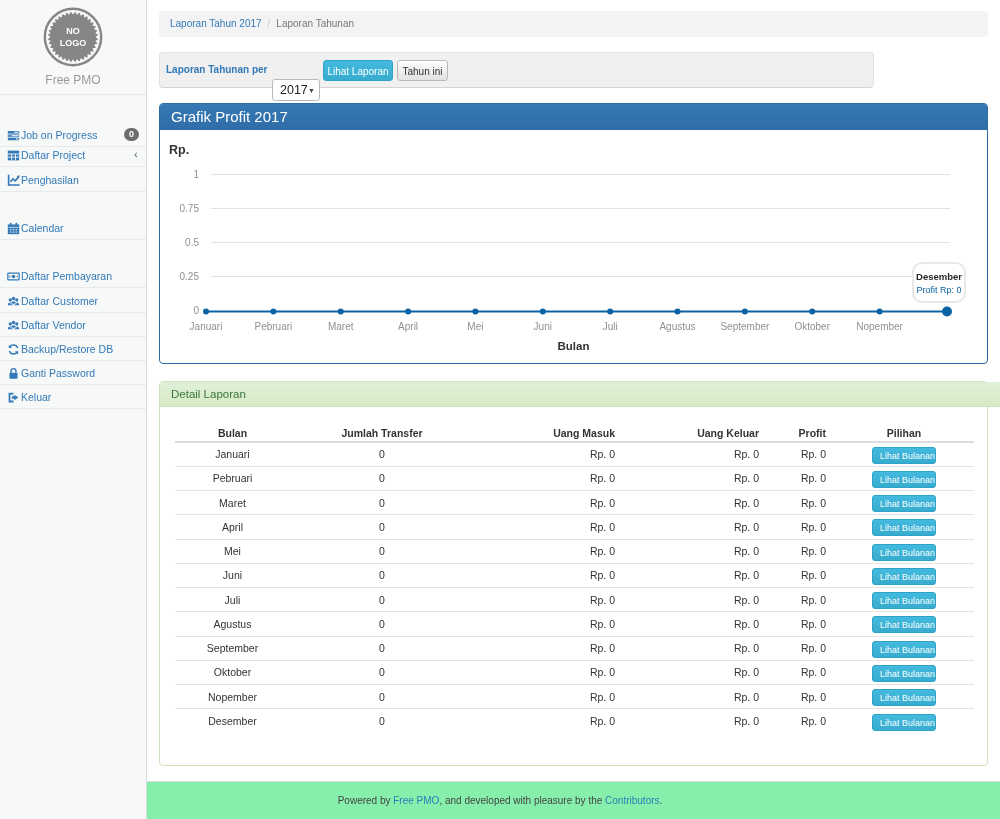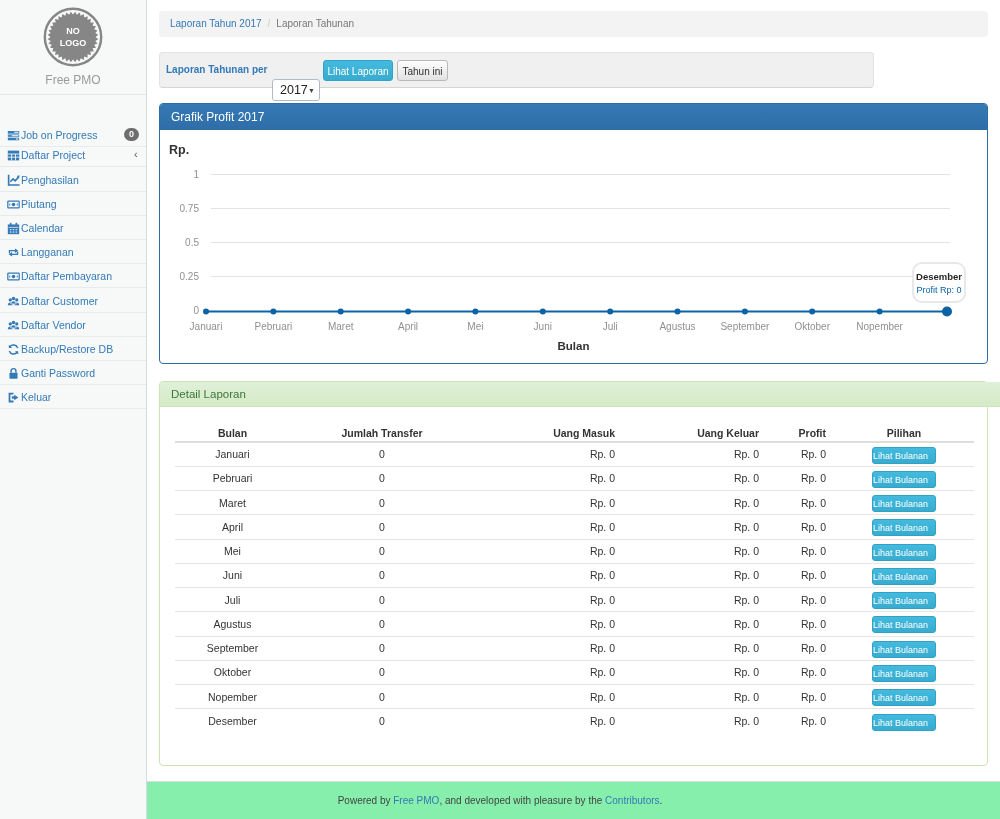--- a/index.html
+++ b/index.html
@@ -26,34 +26,34 @@
 #well { position:absolute; left:159px; top:52px; width:715px; height:36px; background:#f0f0f0; border:1px solid #e2e2e2; border-bottom-color:#d5d5d5; border-radius:4px; z-index:3; }
 #well .lbl { position:absolute; left:6px; top:11px; font-size:10px; font-weight:bold; color:#337ab7; }
 #sel { position:absolute; left:112px; top:6px; width:48px; height:22px; background:#fff; border:1px solid #b3bcc4; border-radius:3px; font-size:12.5px; color:#222;margin-top:20px; }
 #sel .v { position:absolute; left:7px; top:3px; }
 #sel .c { position:absolute; right:4px; top:7px; font-size:7px; color:#444; }
 .btn { position:absolute; top:7px; height:21px; border-radius:3px; font-size:10px; text-align:center; line-height:21px; }
 #btn1 { left:163px; width:70px; background:linear-gradient(#43bade,#38accf); border:1px solid #2fa3c7; color:#fff; }
 #btn2 { left:237px; width:51px; background:linear-gradient(#fdfdfd,#e2e2e2); border:1px solid #b9b9b9; color:#333; }
 
 #cpanel { position:absolute; left:159px; top:103px; width:829px; height:261px; border:1px solid #2e6da4; border-radius:4px; z-index:3; background:#fff; }
-#chead { position:absolute; left:0; top:0; width:827px; height:26px; background:linear-gradient(#3579b5,#2f6da7); border-radius:3px 3px 0 0; color:#fff; font-size:12px; line-height:26px; padding-left:11px; }
+#chead { position:absolute; left:0; top:0; width:827px; height:26px; background:linear-gradient(#3579b5,#2f6da7); border-radius:3px 3px 0 0; color:#fff; font-size:15px; line-height:26px; padding-left:11px; }
 #tooltip { position:absolute; left:752px; top:158px; width:54px; height:41px; background:rgba(255,255,255,.92); border:2px solid #e8e8e8; border-radius:10px; text-align:center; z-index:4; white-space:nowrap; }
 #tooltip .m { font-size:9.5px; font-weight:bold; color:#262626; margin-top:7px; }
 #tooltip .v { font-size:9px; color:#0b62a4; margin-top:3px; }
 
 #dpanel { position:absolute; left:159px; top:381px; width:829px; height:385px; border:1px solid #cde3b8; border-radius:4px; z-index:3; background:#fff; }
 #dhead { position:absolute; left:0; top:0; width:957px; height:25px; background:linear-gradient(#dff0d8,#d5eac6); border-radius:3px 3px 0 0; border-bottom:1px solid #cde3b8; color:#3c763d; font-size:11.5px; line-height:25px; padding-left:11px; }
 #dtable { position:absolute; left:15px; top:42px; width:799px; border-collapse:collapse; table-layout:fixed; font-size:10.5px; color:#333; }
 #dtable th { font-weight:bold; border-bottom:2px solid #ddd; height:18px; padding:0 8px; }
 #dtable td { border-top:1px solid #e4e4e4; height:24.25px; padding:0 8px; }
 #dtable tr:first-child td { border-top:none; }
 #dtable .c { text-align:center; }
 #dtable .r { text-align:right; }
-.btnsm { display:inline-block; margin-top:2px; width:64px; height:17px; background:linear-gradient(#43bade,#38accf); border:1px solid #2fa3c7; border-radius:3px; color:#fff; font-size:9px; text-align:left; line-height:16px; vertical-align:middle; }
+.btnsm { display:inline-block; margin-top:2px; width:64px; height:17px; background:linear-gradient(#43bade,#38accf); border:1px solid #2fa3c7; border-radius:3px; color:#fff; font-size:9px; text-align:right; line-height:16px; vertical-align:middle; }
 .bold { font-weight:bold; }
 </style>
 </head>
 <body>
 <div id="footer">
     <div class="txt">Powered by <a>Free PMO</a>, and developed with pleasure by the <a>Contributors</a>.</div>
   </div>
 
 <div id="content"></div>
 
@@ -96,59 +96,38 @@
       <span class="chev">‹</span>
     </div>
   <div class="mi" style="top:167.6px">
       <svg width="13" height="13" viewBox="0 0 16 16">
         <path fill="#337ab7" d="M1 1v13.5h14.5v-2H3V1z"></path>
         <path fill="none" stroke="#337ab7" stroke-width="2" d="M4 9.5 7.5 6l2.5 2.5 4.5-5"></path>
         <path fill="#337ab7" d="M15.5 1.5 12 2.5l2.8 2.8z"></path>
       </svg>
       <span class="t">Penghasilan</span>
     </div>
-  <div class="mi" style="top:191.8px">
-      <svg width="13" height="13" viewBox="0 0 16 16">
-        <rect x="1" y="3.8" width="14" height="8.4" rx=".8" fill="none" stroke="#337ab7" stroke-width="1.5"></rect>
-        <circle cx="8" cy="8" r="2.2" fill="#337ab7"></circle>
-        <path d="M3.4 6.8v2.4M12.6 6.8v2.4" stroke="#337ab7" stroke-width="1.2"></path>
-      </svg>
-      <span class="t">Piutang</span>
-    </div>
   <div class="mi" style="top:216.0px">
       <svg width="13" height="13" viewBox="0 0 16 16">
         <path fill="#337ab7" d="M1 3h14v12H1z"></path>
         <path fill="#f8f9fa" d="M2 6h12v1H2z" opacity=".9"></path>
         <g fill="#337ab7">
           <rect x="3.5" y="1" width="2" height="3"></rect>
           <rect x="10.5" y="1" width="2" height="3"></rect>
         </g>
         <g fill="#f8f9fa" opacity=".75">
           <rect x="3.5" y="8.6" width="2" height="1.6"></rect>
           <rect x="7" y="8.6" width="2" height="1.6"></rect>
           <rect x="10.5" y="8.6" width="2" height="1.6"></rect>
           <rect x="3.5" y="11.6" width="2" height="1.6"></rect>
           <rect x="7" y="11.6" width="2" height="1.6"></rect>
           <rect x="10.5" y="11.6" width="2" height="1.6"></rect>
         </g>
       </svg>
       <span class="t">Calendar</span>
-    </div>
-  <div class="mi" style="top:240.2px">
-      <svg width="13" height="13" viewBox="0 0 16 16">
-        <g fill="none" stroke="#337ab7" stroke-width="1.6">
-          <path d="M3 9V5.8h7.5"></path>
-          <path d="M13 7v3.2H5.5"></path>
-        </g>
-        <g fill="#337ab7">
-          <path d="M9.8 3 14 5.8 9.8 8.6z"></path>
-          <path d="M6.2 7.4 2 10.2l4.2 2.8z"></path>
-        </g>
-      </svg>
-      <span class="t">Langganan</span>
     </div>
   <div class="mi" style="top:288.6px">
       <svg width="13" height="13" viewBox="0 0 16 16">
         <g fill="#337ab7">
           <circle cx="4" cy="6" r="2"></circle>
           <circle cx="12" cy="6" r="2"></circle>
           <path d="M1 12.5c0-2 1.3-3.3 3-3.3s3 1.3 3 3.3z"></path>
           <path d="M9 12.5c0-2 1.3-3.3 3-3.3s3 1.3 3 3.3z"></path>
           <circle cx="8" cy="4.4" r="2.2"></circle>
           <path d="M4.6 11c.3-2.2 1.6-3.6 3.4-3.6s3.1 1.4 3.4 3.6z" stroke="#f8f9fa" stroke-width=".8"></path>

